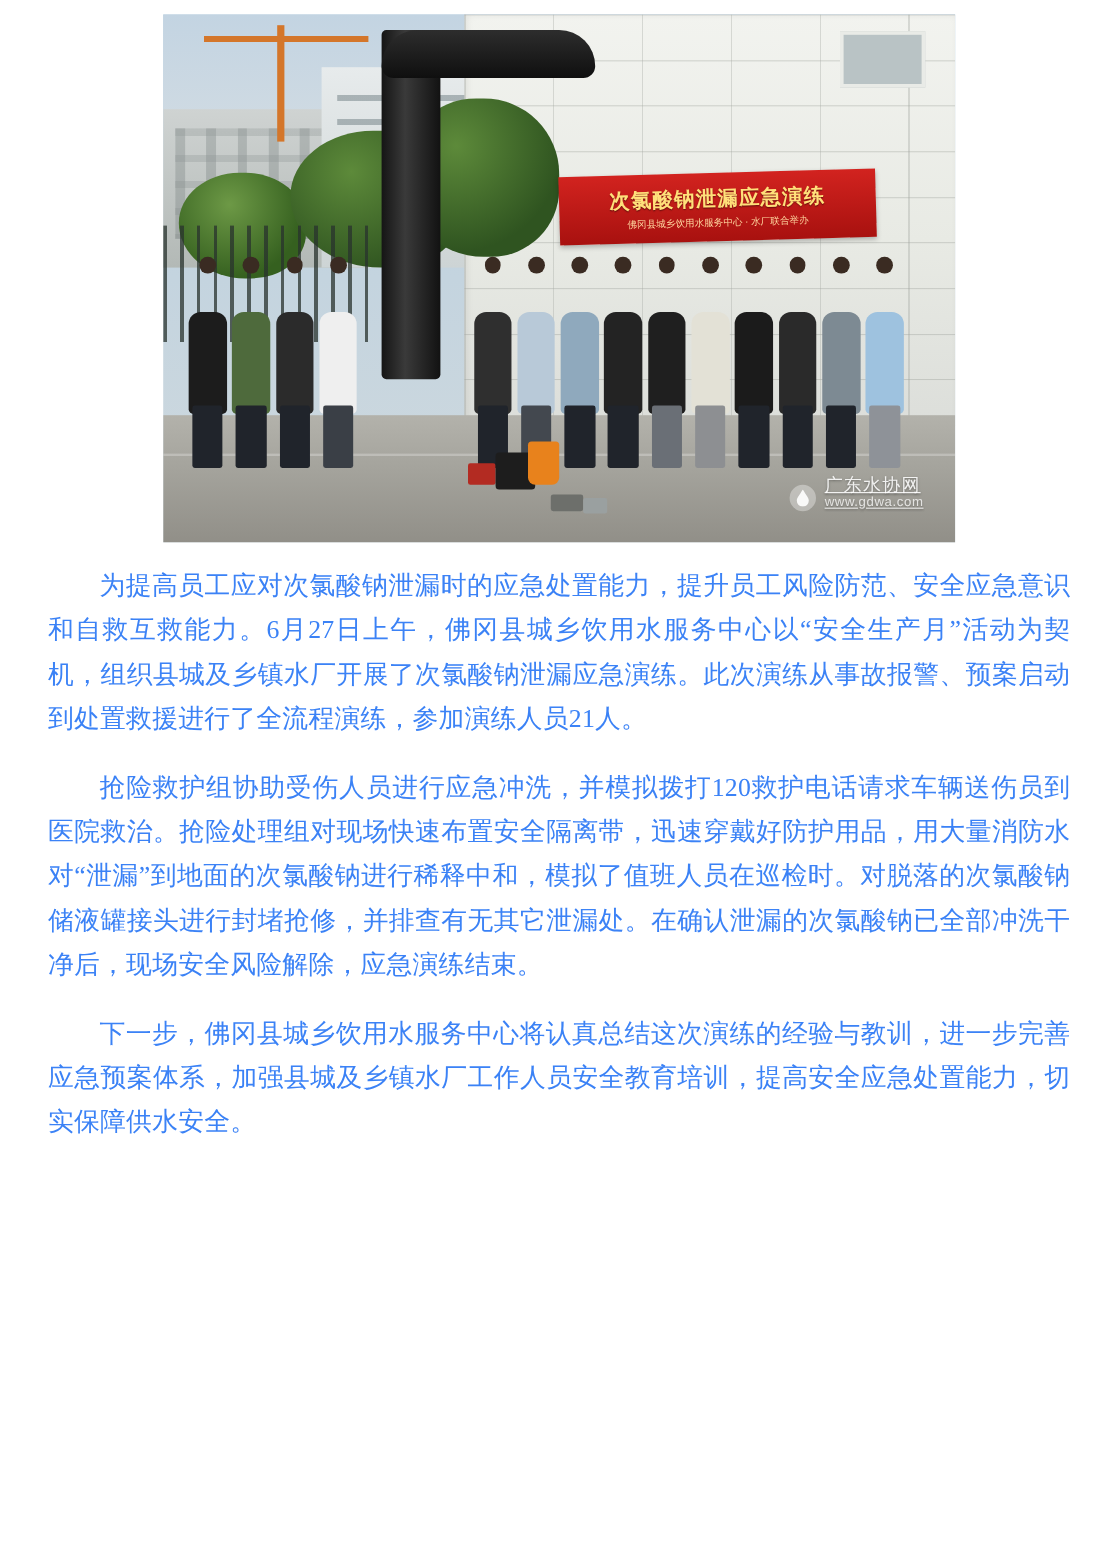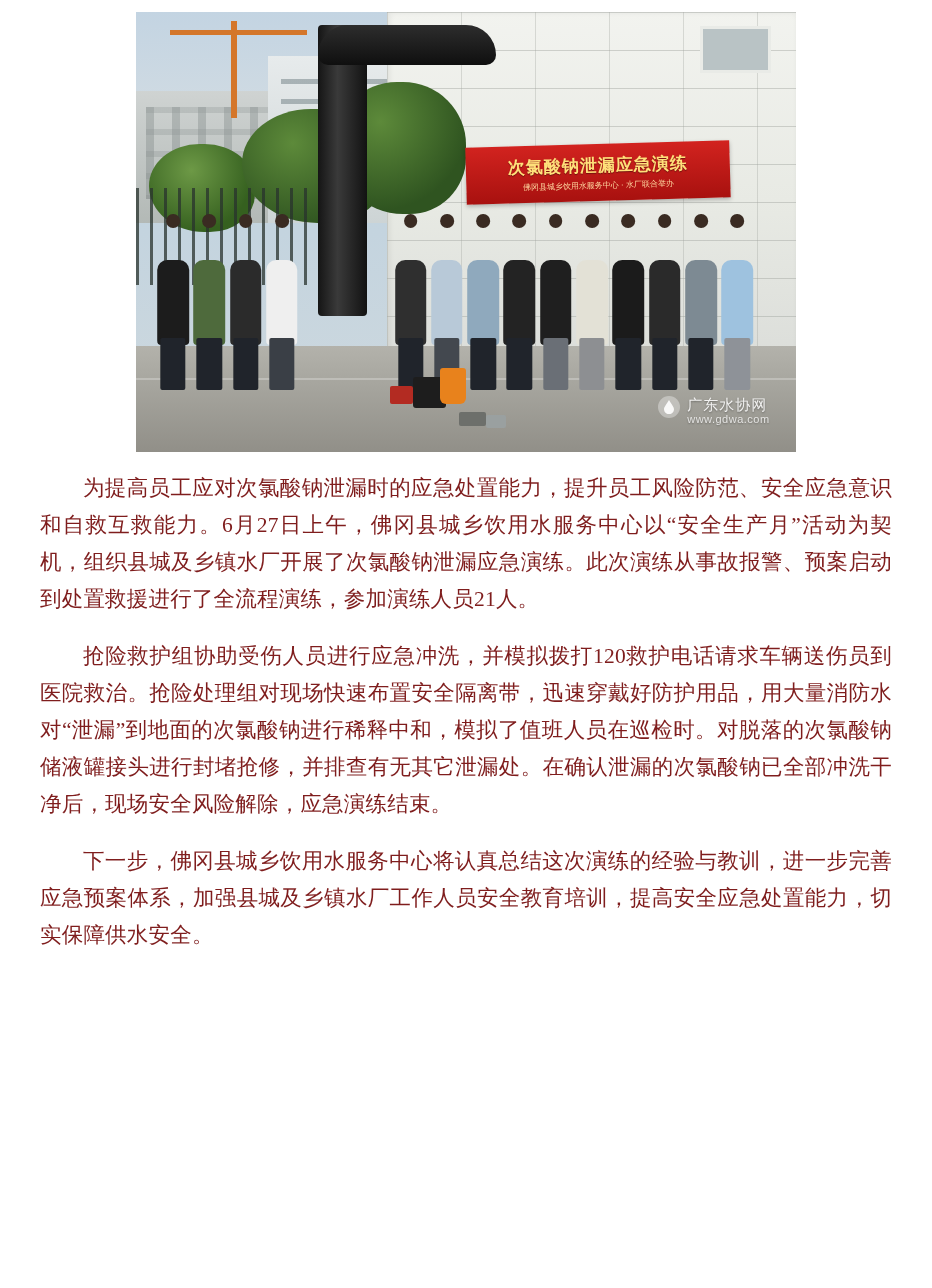--- a/index.html
+++ b/index.html
@@ -152,42 +152,43 @@
   }
   
   .kit-a { position: absolute; left: 42%; bottom: 10%; width: 5%; height: 7%; background: #1d1d1d; border-radius: 3px; }
   .kit-b { position: absolute; left: 46%; bottom: 11%; width: 4%; height: 8%; background: #e8821c; border-radius: 3px 3px 6px 6px; }
   .kit-c { position: absolute; left: 38.5%; bottom: 11%; width: 3.5%; height: 4%; background: #b32b22; border-radius: 2px; }
   .kit-d { position: absolute; left: 49%; bottom: 6%; width: 4%; height: 3%; background: #6d6f6b; border-radius: 2px; }
   .kit-e { position: absolute; left: 53%; bottom: 5.5%; width: 3%; height: 3%; background: #9aa0a0; border-radius: 2px; }
   
   .wm {
     position: absolute; right: 4%; bottom: 6%;
-    display: flex; align-items: flex-start; gap: 7px;
+    display: flex; align-items: flex-end; gap: 7px;
     color: rgba(255,255,255,.88);
     font-family: "Liberation Sans", sans-serif;
     text-shadow: 0 1px 2px rgba(0,0,0,.35);
+    text-decoration: underline;
   }
   .wm .wm-logo {
     width: 22px; height: 22px; border-radius: 50%;
     background: rgba(255,255,255,.35);
     display: flex; align-items: center; justify-content: center;
     font-size: 13px; color: #fff;
   }
   .wm .wm-txt { font-size: 15px; letter-spacing: 1px; }
   .wm .wm-sub { font-size: 11px; letter-spacing: .5px; opacity: .85; }
   .wm-col { display: flex; flex-direction: column; line-height: 1.15; }
   
   .article p {
     margin: 0 0 20px 0;
     font-size: 21.5px;
     line-height: 1.72;
     text-align: justify;
     text-indent: 2em;
-    color: #7f1d1d;
+    color: #3b82f6;
     letter-spacing: .2px;
   }
   .article p:last-child { margin-bottom: 0; }
 </style>
 </head>
 <body>
 
 <div class="page">
 
   <div class="photo-wrap">

